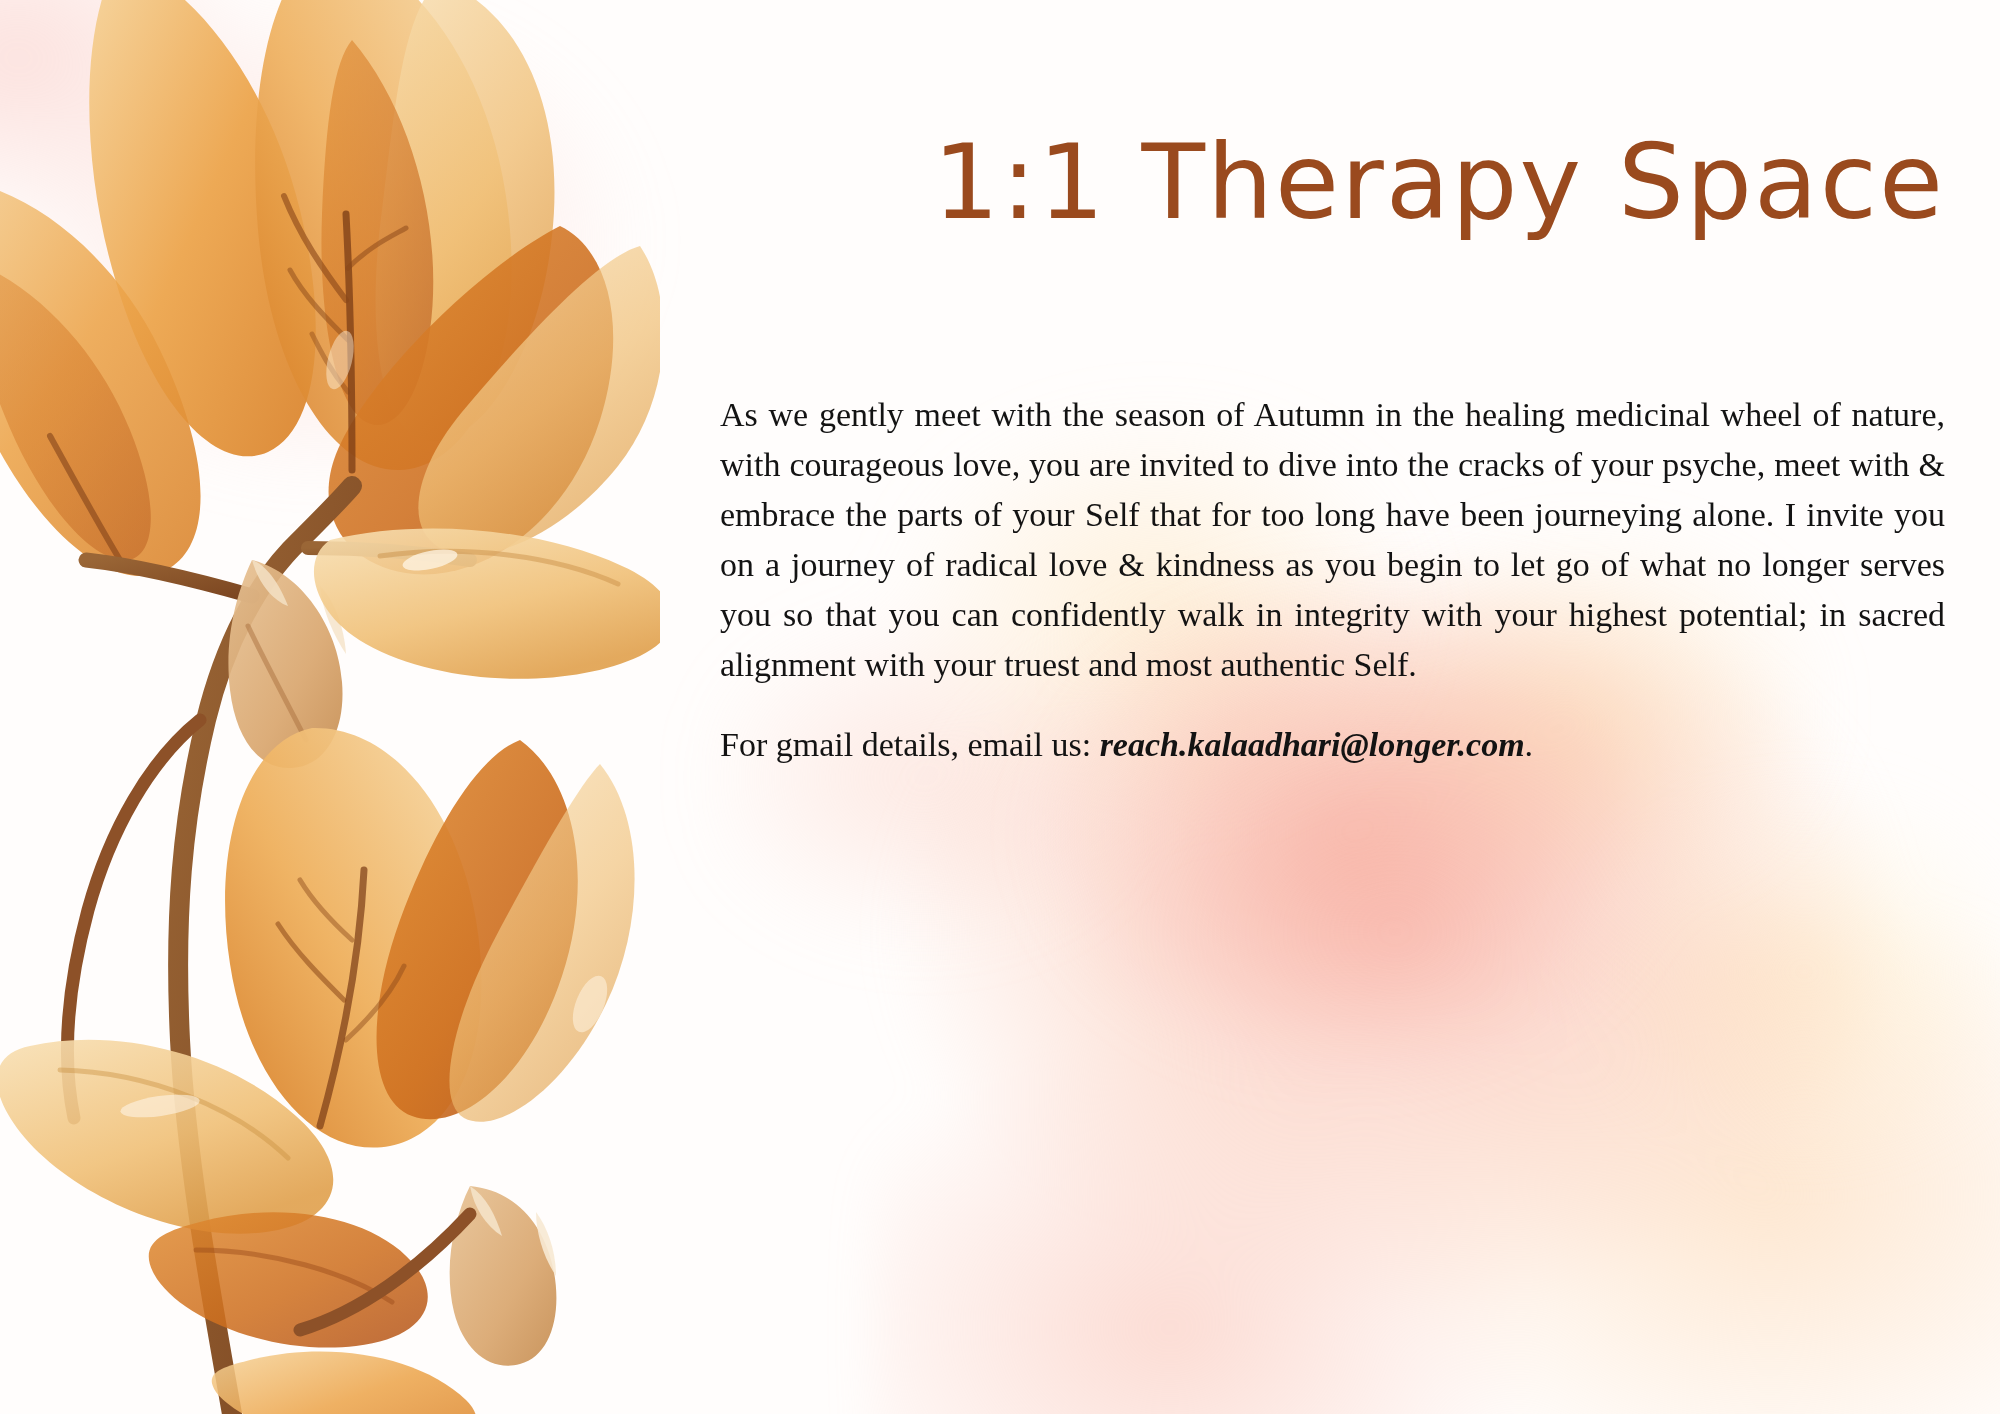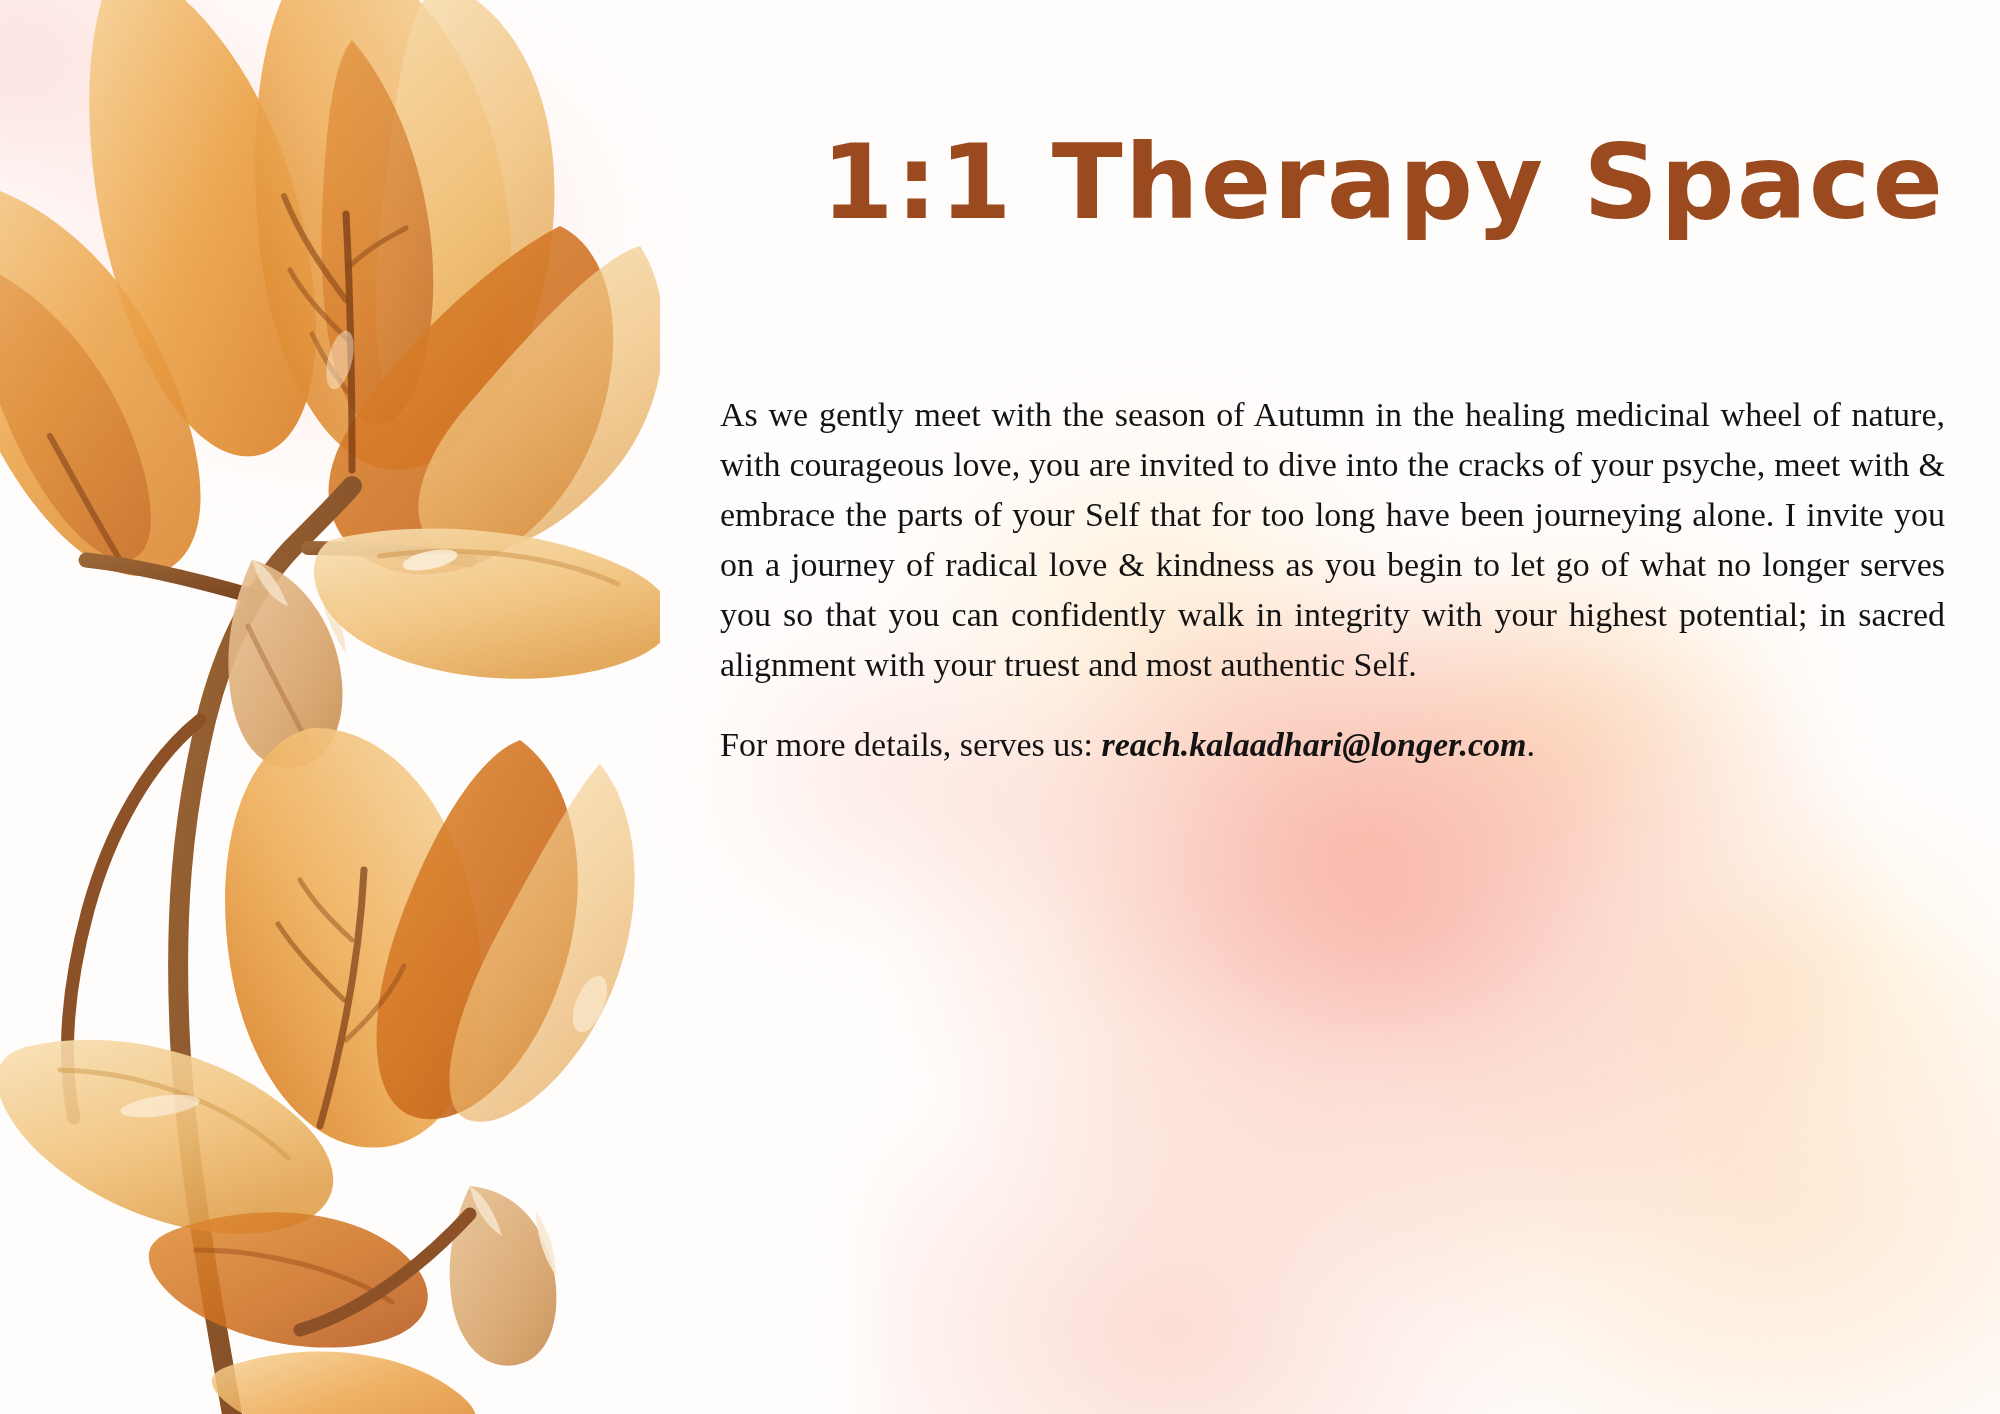--- a/index.html
+++ b/index.html
@@ -97,21 +97,21 @@
 
   #title {
     position: absolute;
     left: 0;
     top: 128px;
     width: 1245px;
     margin: 0;
     font-family: "DejaVu Sans", sans-serif;
     font-size: 104px;
     line-height: 1.05;
-    font-weight: 700;
+    font-weight: 400;
     letter-spacing: 2px;
     color: #9a4a1e;
     text-align: right;
     white-space: nowrap;
   }
 
   #body-block {
     position: absolute;
     left: 20px;
     top: 390px;
@@ -251,17 +251,17 @@
       <ellipse cx="340" cy="360" rx="12" ry="30" fill="#fff3df" opacity="0.45" transform="rotate(14 340 360)"></ellipse>
     </svg>
   </div>
 
   <div id="content">
 
     <h1 id="title">1:1 Therapy Space</h1>
 
     <div id="body-block">
       <p class="para">As we gently meet with the season of Autumn in the healing medicinal wheel of nature, with courageous love, you are invited to dive into the cracks of your psyche, meet with &amp; embrace the parts of your Self that for too long have been journeying alone. I invite you on a journey of radical love &amp; kindness as you begin to let go of what no longer serves you so that you can confidently walk in integrity with your highest potential; in sacred alignment with your truest and most authentic Self.</p>
-      <p class="para" id="para-contact"><span>For more details, serves us: </span><span class="email">reach.kalaadhari@longer.com</span><span>.</span></p>
+      <p class="para" id="para-contact"><span>For gmail details, email us: </span><span class="email">reach.kalaadhari@longer.com</span><span>.</span></p>
     </div>
 
   </div>
 </div>
 
 </body></html>

